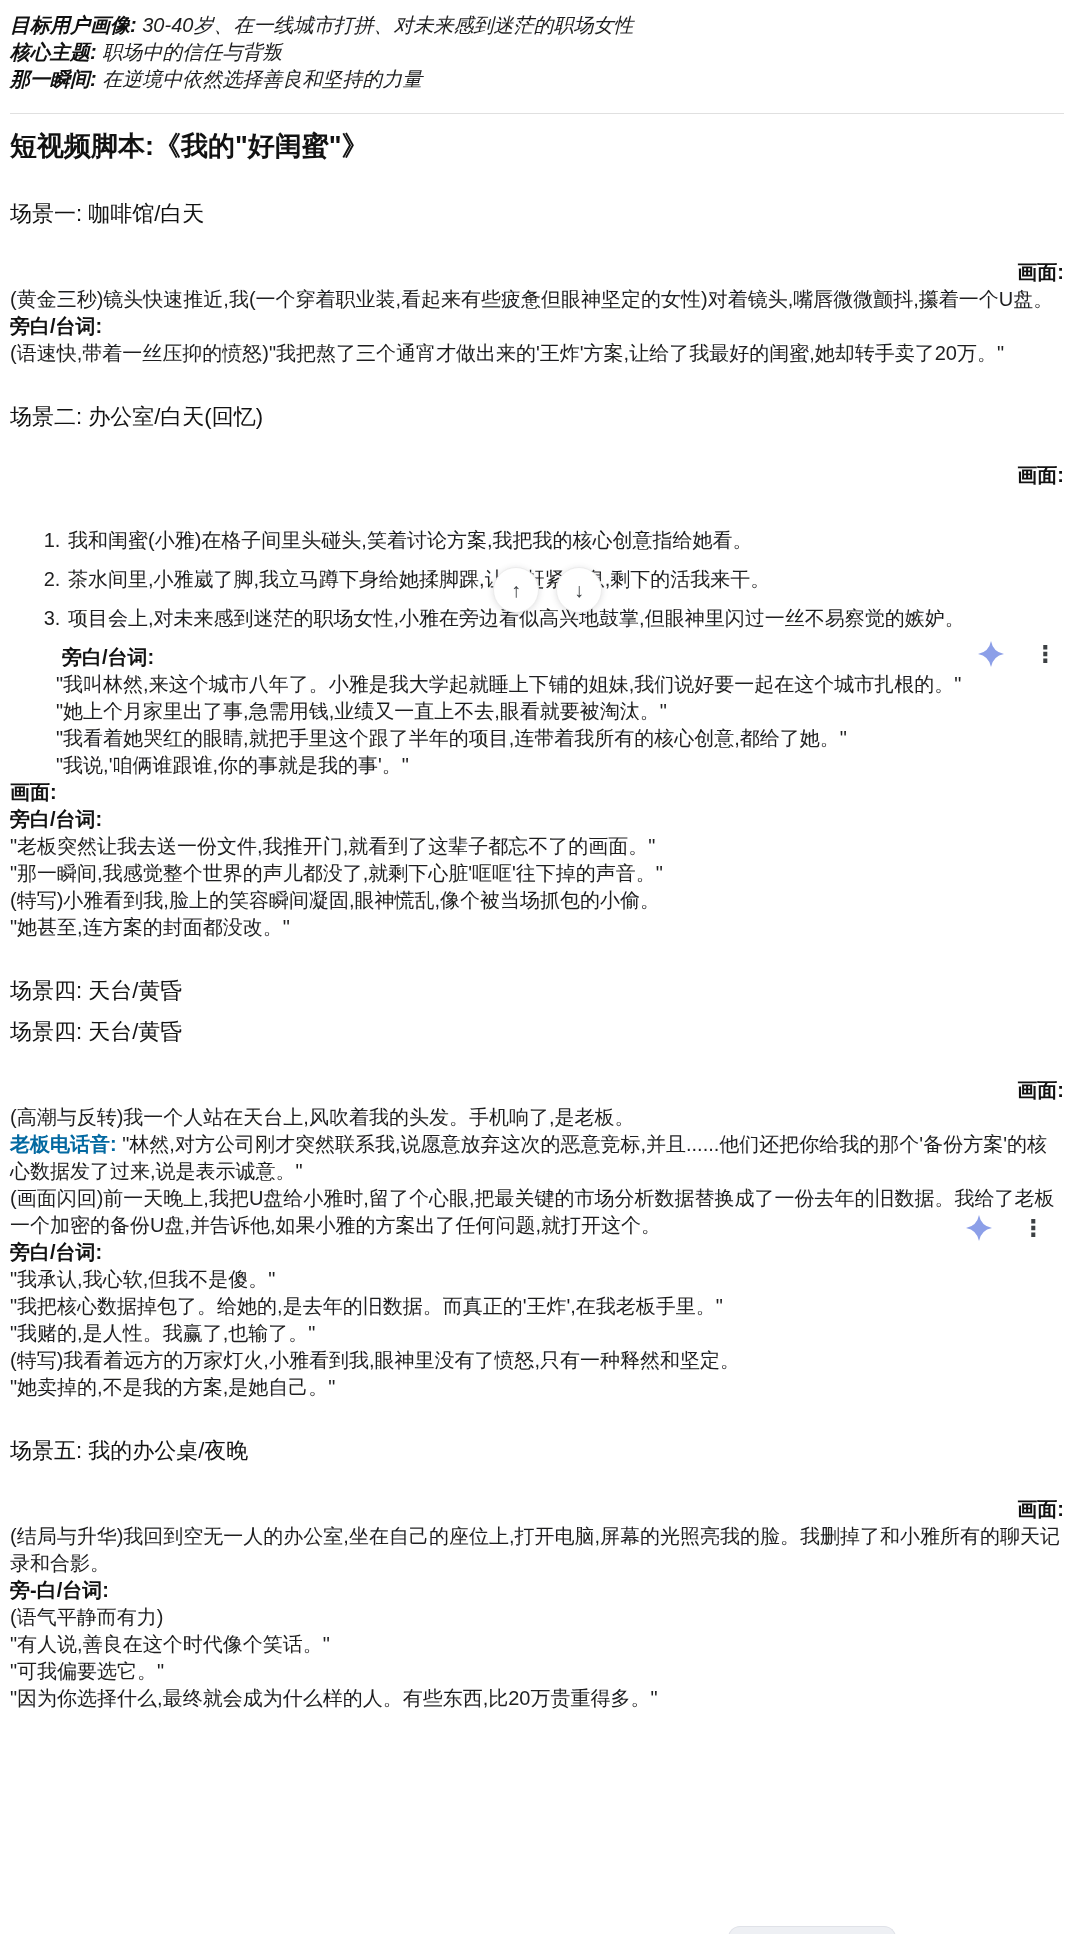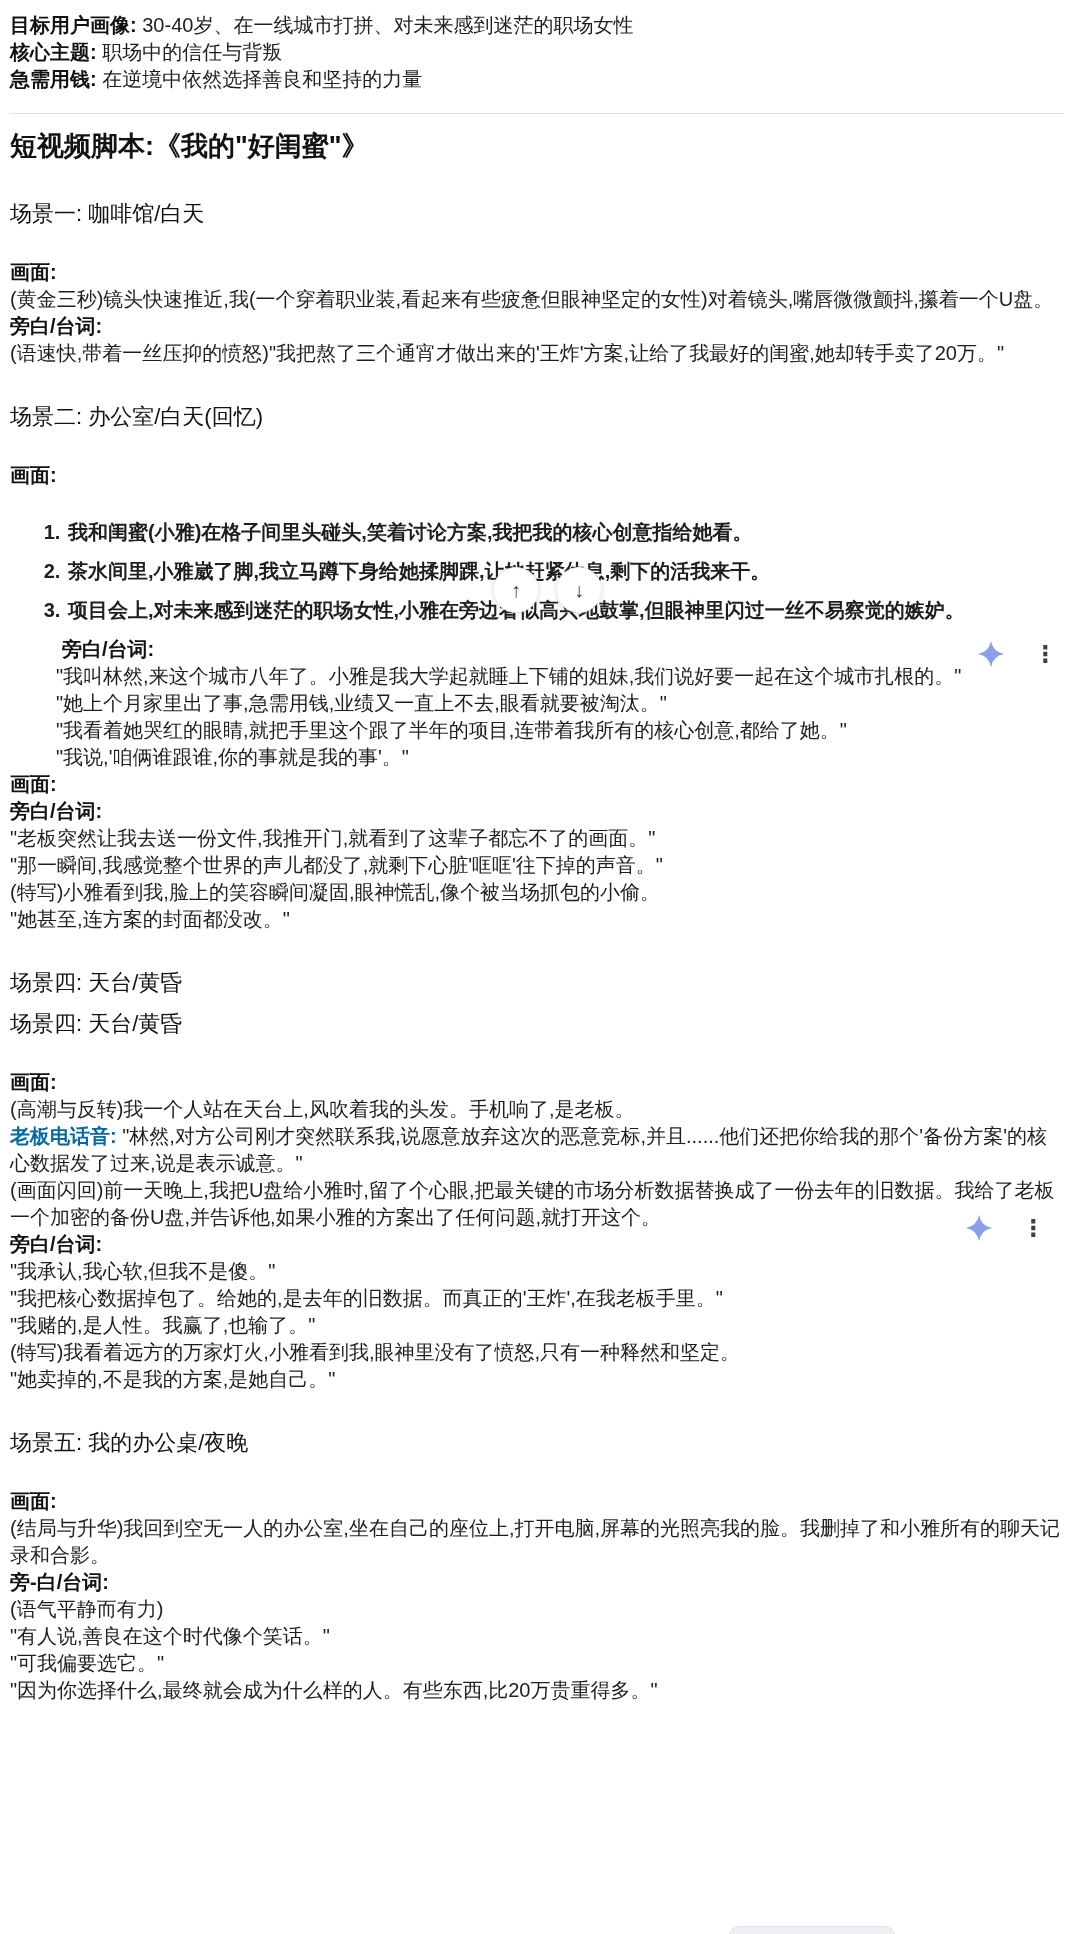--- a/index.html
+++ b/index.html
@@ -9,33 +9,33 @@
     height: 1934px;
     overflow: hidden;
     background: #ffffff;
     font-family: "Liberation Sans", "DejaVu Sans", sans-serif;
     color: #1e1e1f;
     font-size: 20px;
     line-height: 27px;
     box-sizing: border-box;
   }
   .body-col { padding: 12px 16px 0 10px; }
-  .kv { margin: 0; }
+  .kv { margin: 0; font-style: italic; }
   .kv b { color: #111; }
   .divider { border-top: 1px solid #e0e0e0; margin: 20px 0 14px 0; }
   .title { font-weight: bold; font-size: 27px; line-height: 36px; margin-top: 6px; color: #121212; }
   .scene { font-weight: normal; font-size: 22px; line-height: 31px; margin-top: 34px; color: #121212; }
   .scene + .scene { margin-top: 10px; }
   .label { font-weight: bold; color: #121212; }
-  .scene + .label { margin-top: 30px; }
+  .scene + .label { margin-top: 30px; text-align: right; }
   .p { margin: 0; }
   .p b { color: #0369a1; }
   .ind { margin-left: 46px; }
   .label.ind { margin-left: 52px; }
-  ol.shot-list { margin: 30px 0 12px 0; padding-left: 56px; font-weight: bold; }
+  ol.shot-list { margin: 38px 0 12px 0; padding-left: 56px; }
   ol.shot-list li { margin-bottom: 12px; padding-left: 2px; }
 
   .scroll-btn {
     position: absolute;
     width: 44px; height: 44px;
     border-radius: 50%;
     background: #ffffff;
     border: 1px solid #ececec;
     box-shadow: 0 1px 6px rgba(60,64,67,.16);
     display: flex; align-items: center; justify-content: center;
@@ -70,21 +70,21 @@
   }
 </style>
 </head>
 <body>
 
 <div class="page">
 
   <div class="body-col">
       <div class="kv"><b>目标用户画像:</b><span> 30-40岁、在一线城市打拼、对未来感到迷茫的职场女性</span></div>
       <div class="kv"><b>核心主题:</b><span> 职场中的信任与背叛</span></div>
-      <div class="kv"><b>急需用钱:</b><span> 在逆境中依然选择善良和坚持的力量</span></div>
+      <div class="kv"><b>那一瞬间:</b><span> 在逆境中依然选择善良和坚持的力量</span></div>
       <div class="divider"></div>
       <div class="title">短视频脚本:《我的"好闺蜜"》</div>
       <div class="scene">场景一: 咖啡馆/白天</div>
       <div class="label">画面:</div>
       <div class="p">(黄金三秒)镜头快速推近,我(一个穿着职业装,看起来有些疲惫但眼神坚定的女性)对着镜头,嘴唇微微颤抖,攥着一个U盘。</div>
       <div class="label">旁白/台词:</div>
       <div class="p">(语速快,带着一丝压抑的愤怒)"我把熬了三个通宵才做出来的'王炸'方案,让给了我最好的闺蜜,她却转手卖了20万。"</div>
       <div class="scene">场景二: 办公室/白天(回忆)</div>
       <div class="label">画面:</div>
       <ol class="shot-list">

